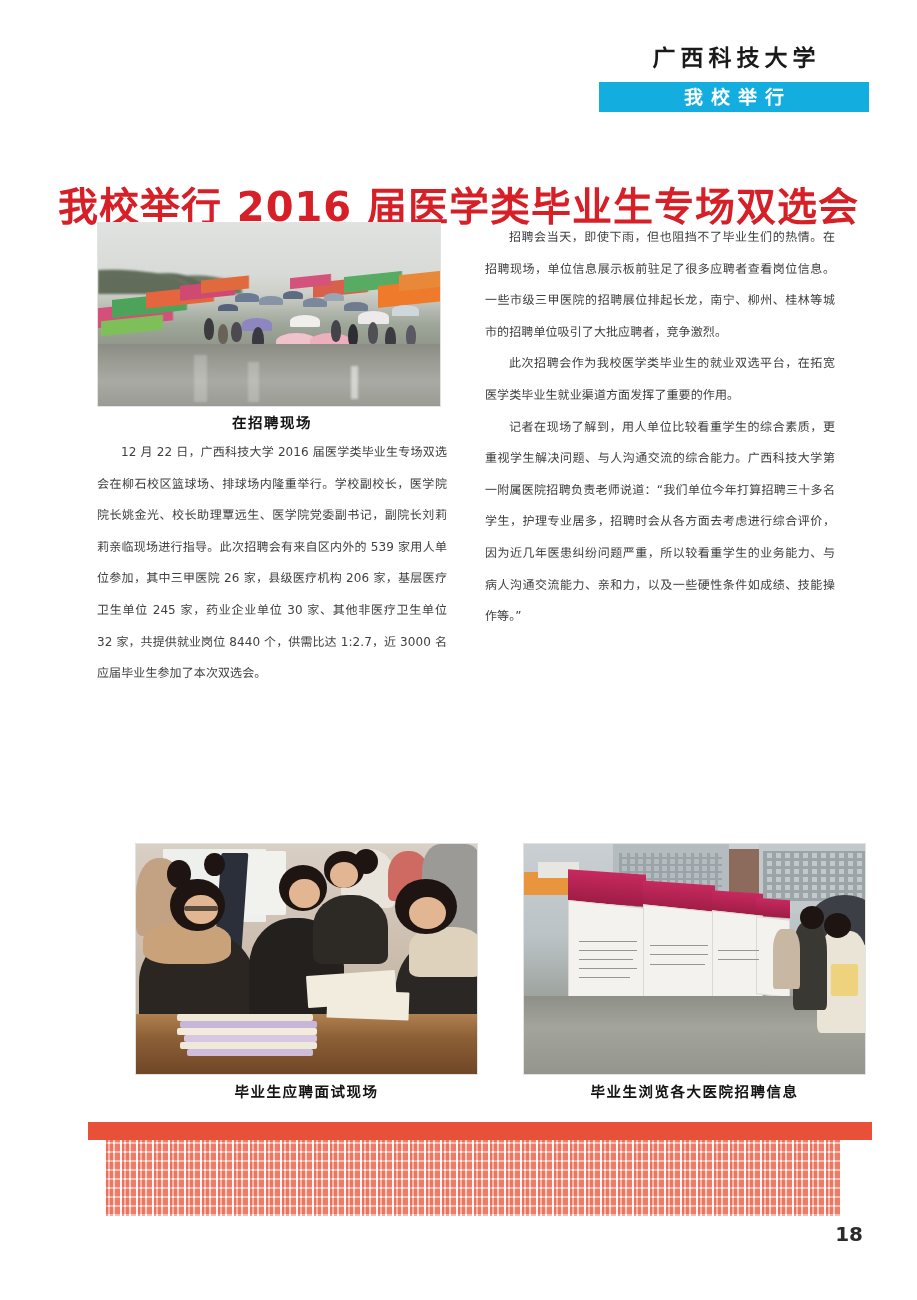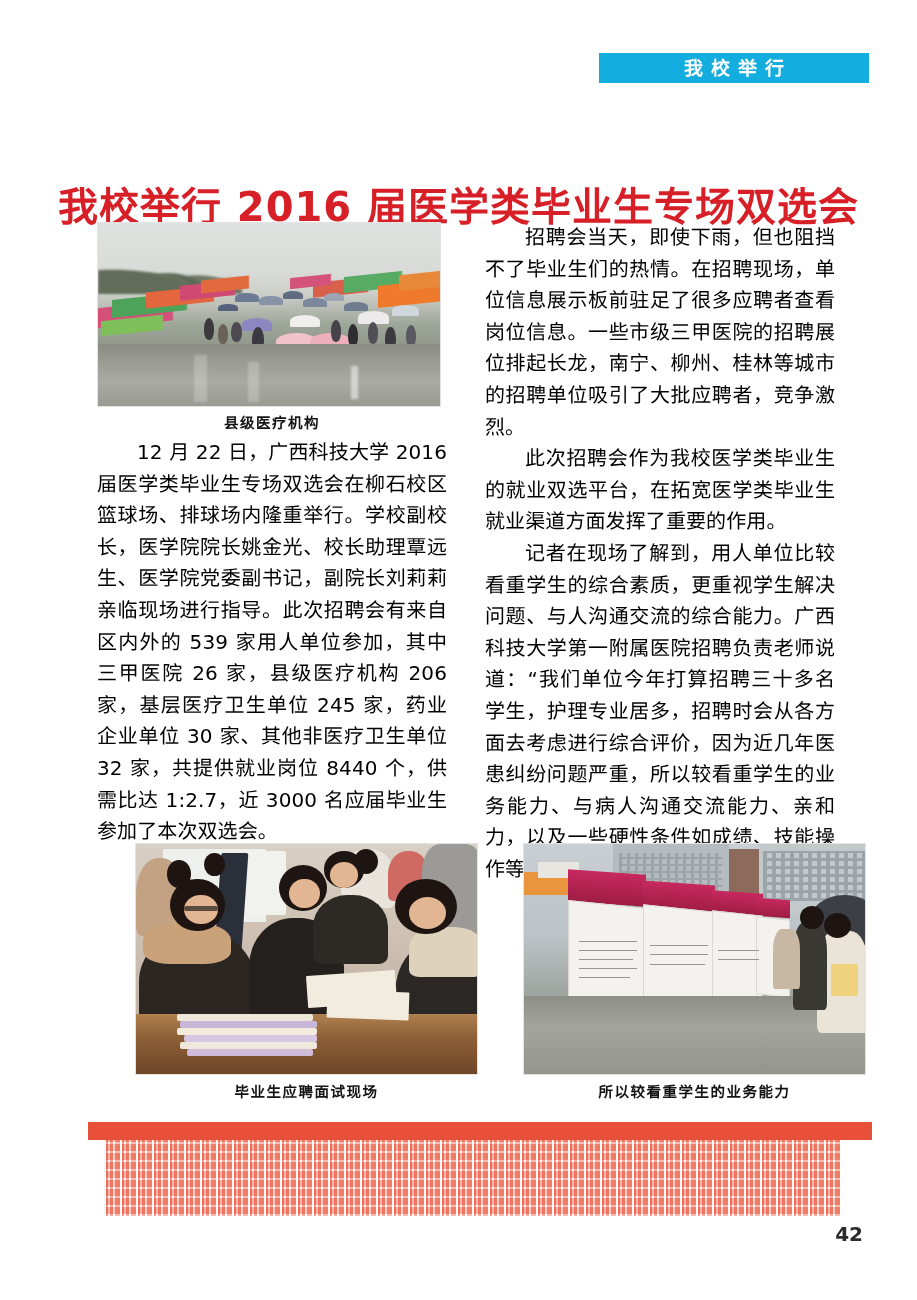--- a/index.html
+++ b/index.html
@@ -68,23 +68,23 @@
   
   .col {
     position: absolute;
     width: 350px;
     top: 222px;
   }
   .col-left  { left: 97px;  }
   .col-right { left: 485px; }
 
   .body-text {
-    font-size: 20px;
+    font-size: 12px;
     line-height: 31.6px;
-    color: #000000;
+    color: #404040;
     text-align: justify;
     text-justify: inter-character;
     font-family: "DejaVu Sans", "Liberation Sans", sans-serif;
     letter-spacing: 0.1px;
   }
   .body-text p {
     margin: 0;
     text-indent: 2em;
   }
 
@@ -222,20 +222,21 @@
     color: #2b2b2b;
     font-family: "DejaVu Sans", "Liberation Sans", sans-serif;
   }
 </style>
 </head>
 <body>
 
 <div class="page">
 
   <div class="masthead">
+    <div class="masthead-univ">广西科技大学</div>
     <div class="masthead-banner">我校举行</div>
   </div>
 
   <h1 class="headline">我校举行 2016 届医学类毕业生专场双选会</h1>
 
   <div class="col col-left">
 
     <div class="photo photo-top">
       <div class="fair-sky"></div>
       <div class="fair-trees"></div>
@@ -280,21 +281,21 @@
 
       <div class="crowd-dot" style="left:2%;  top:66%; width:17%; height:6%; background:#b08a5e; border-radius:2px;"></div>
       <div class="crowd-dot" style="left:6%;  top:74%; width:14%; height:6%; background:#9d7a50; border-radius:2px;"></div>
 
       <div class="ground"></div>
       <div class="wetline" style="left:28%; bottom:2%; width:4%; height:26%;"></div>
       <div class="wetline" style="left:44%; bottom:2%; width:3%; height:22%;"></div>
       <div class="wetline" style="left:74%; bottom:4%; width:2%; height:18%; background:rgba(255,255,255,.5);"></div>
     </div>
 
-    <div class="caption">县级医疗机构</div>
+    <div class="caption">在招聘现场</div>
 
     <div class="body-text">
       <p>12 月 22 日，广西科技大学 2016 届医学类毕业生专场双选会在柳石校区篮球场、排球场内隆重举行。学校副校长，医学院院长姚金光、校长助理覃远生、医学院党委副书记，副院长刘莉莉亲临现场进行指导。此次招聘会有来自区内外的 539 家用人单位参加，其中三甲医院 26 家，县级医疗机构 206 家，基层医疗卫生单位 245 家，药业企业单位 30 家、其他非医疗卫生单位 32 家，共提供就业岗位 8440 个，供需比达 1:2.7，近 3000 名应届毕业生参加了本次双选会。</p>
     </div>
   </div>
 
   <div class="col col-right">
     <div class="body-text">
       <p>招聘会当天，即使下雨，但也阻挡不了毕业生们的热情。在招聘现场，单位信息展示板前驻足了很多应聘者查看岗位信息。一些市级三甲医院的招聘展位排起长龙，南宁、柳州、桂林等城市的招聘单位吸引了大批应聘者，竞争激烈。</p>
       <p>此次招聘会作为我校医学类毕业生的就业双选平台，在拓宽医学类毕业生就业渠道方面发挥了重要的作用。</p>
@@ -388,21 +389,21 @@
       <div class="db-ground"></div>
 
       <div class="umbrella" style="left:84%; top:22%; width:20%; height:22%; background:#3c4046; border-radius:50% 50% 6% 6%;"></div>
       <div class="iv-person" style="left:86%; top:38%; width:15%; height:44%; background:#eae4d6; border-radius:34% 34% 8% 8%;"></div>
       <div class="iv-head" style="left:88%; top:30%; width:8%; height:11%;"></div>
       <div class="iv-person" style="left:79%; top:34%; width:10%; height:38%; background:#3a3833; border-radius:34% 34% 8% 8%;"></div>
       <div class="iv-head" style="left:81%; top:27%; width:7%; height:10%;"></div>
       <div class="iv-stack" style="left:90%; top:52%; width:8%; height:14%; background:#efd27d;"></div>
       <div class="iv-person" style="left:73%; top:37%; width:8%; height:26%; background:#c8b7a2; border-radius:34% 34% 8% 8%;"></div>
     </div>
-    <div class="caption">所以较看重学生的业务能力</div>
+    <div class="caption">毕业生浏览各大医院招聘信息</div>
   </div>
 
   <div class="footer-bar"></div>
   <div class="footer-plaid"></div>
 
-  <div class="page-number">42</div>
+  <div class="page-number">18</div>
 
 </div>
 
 </body></html>

